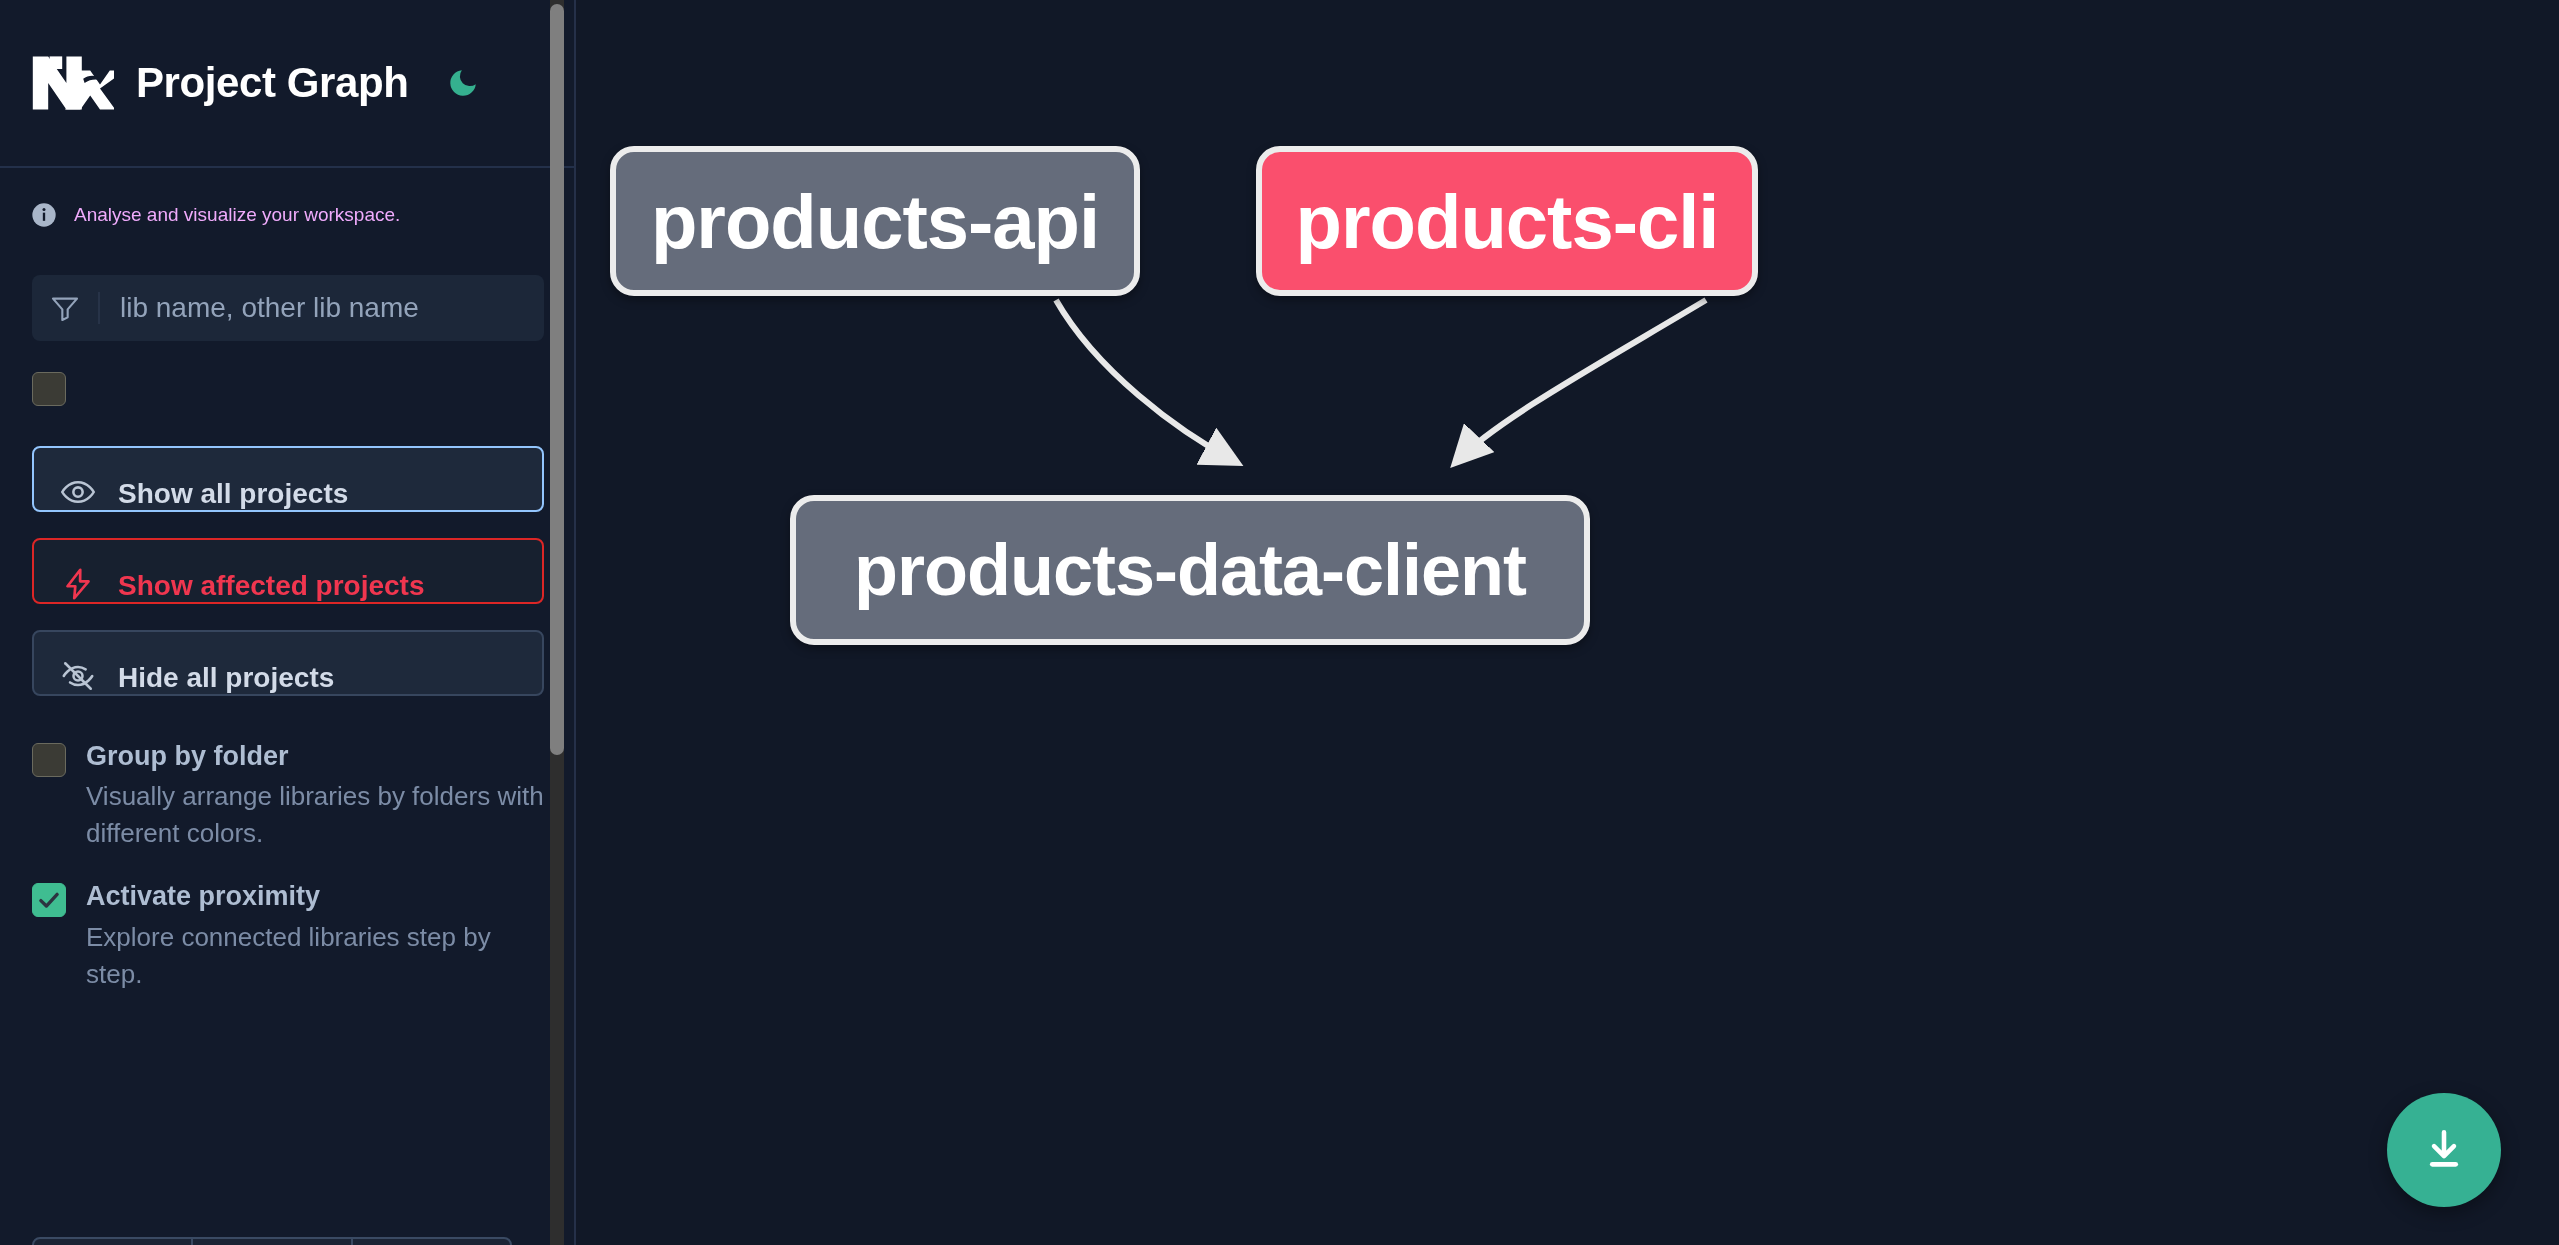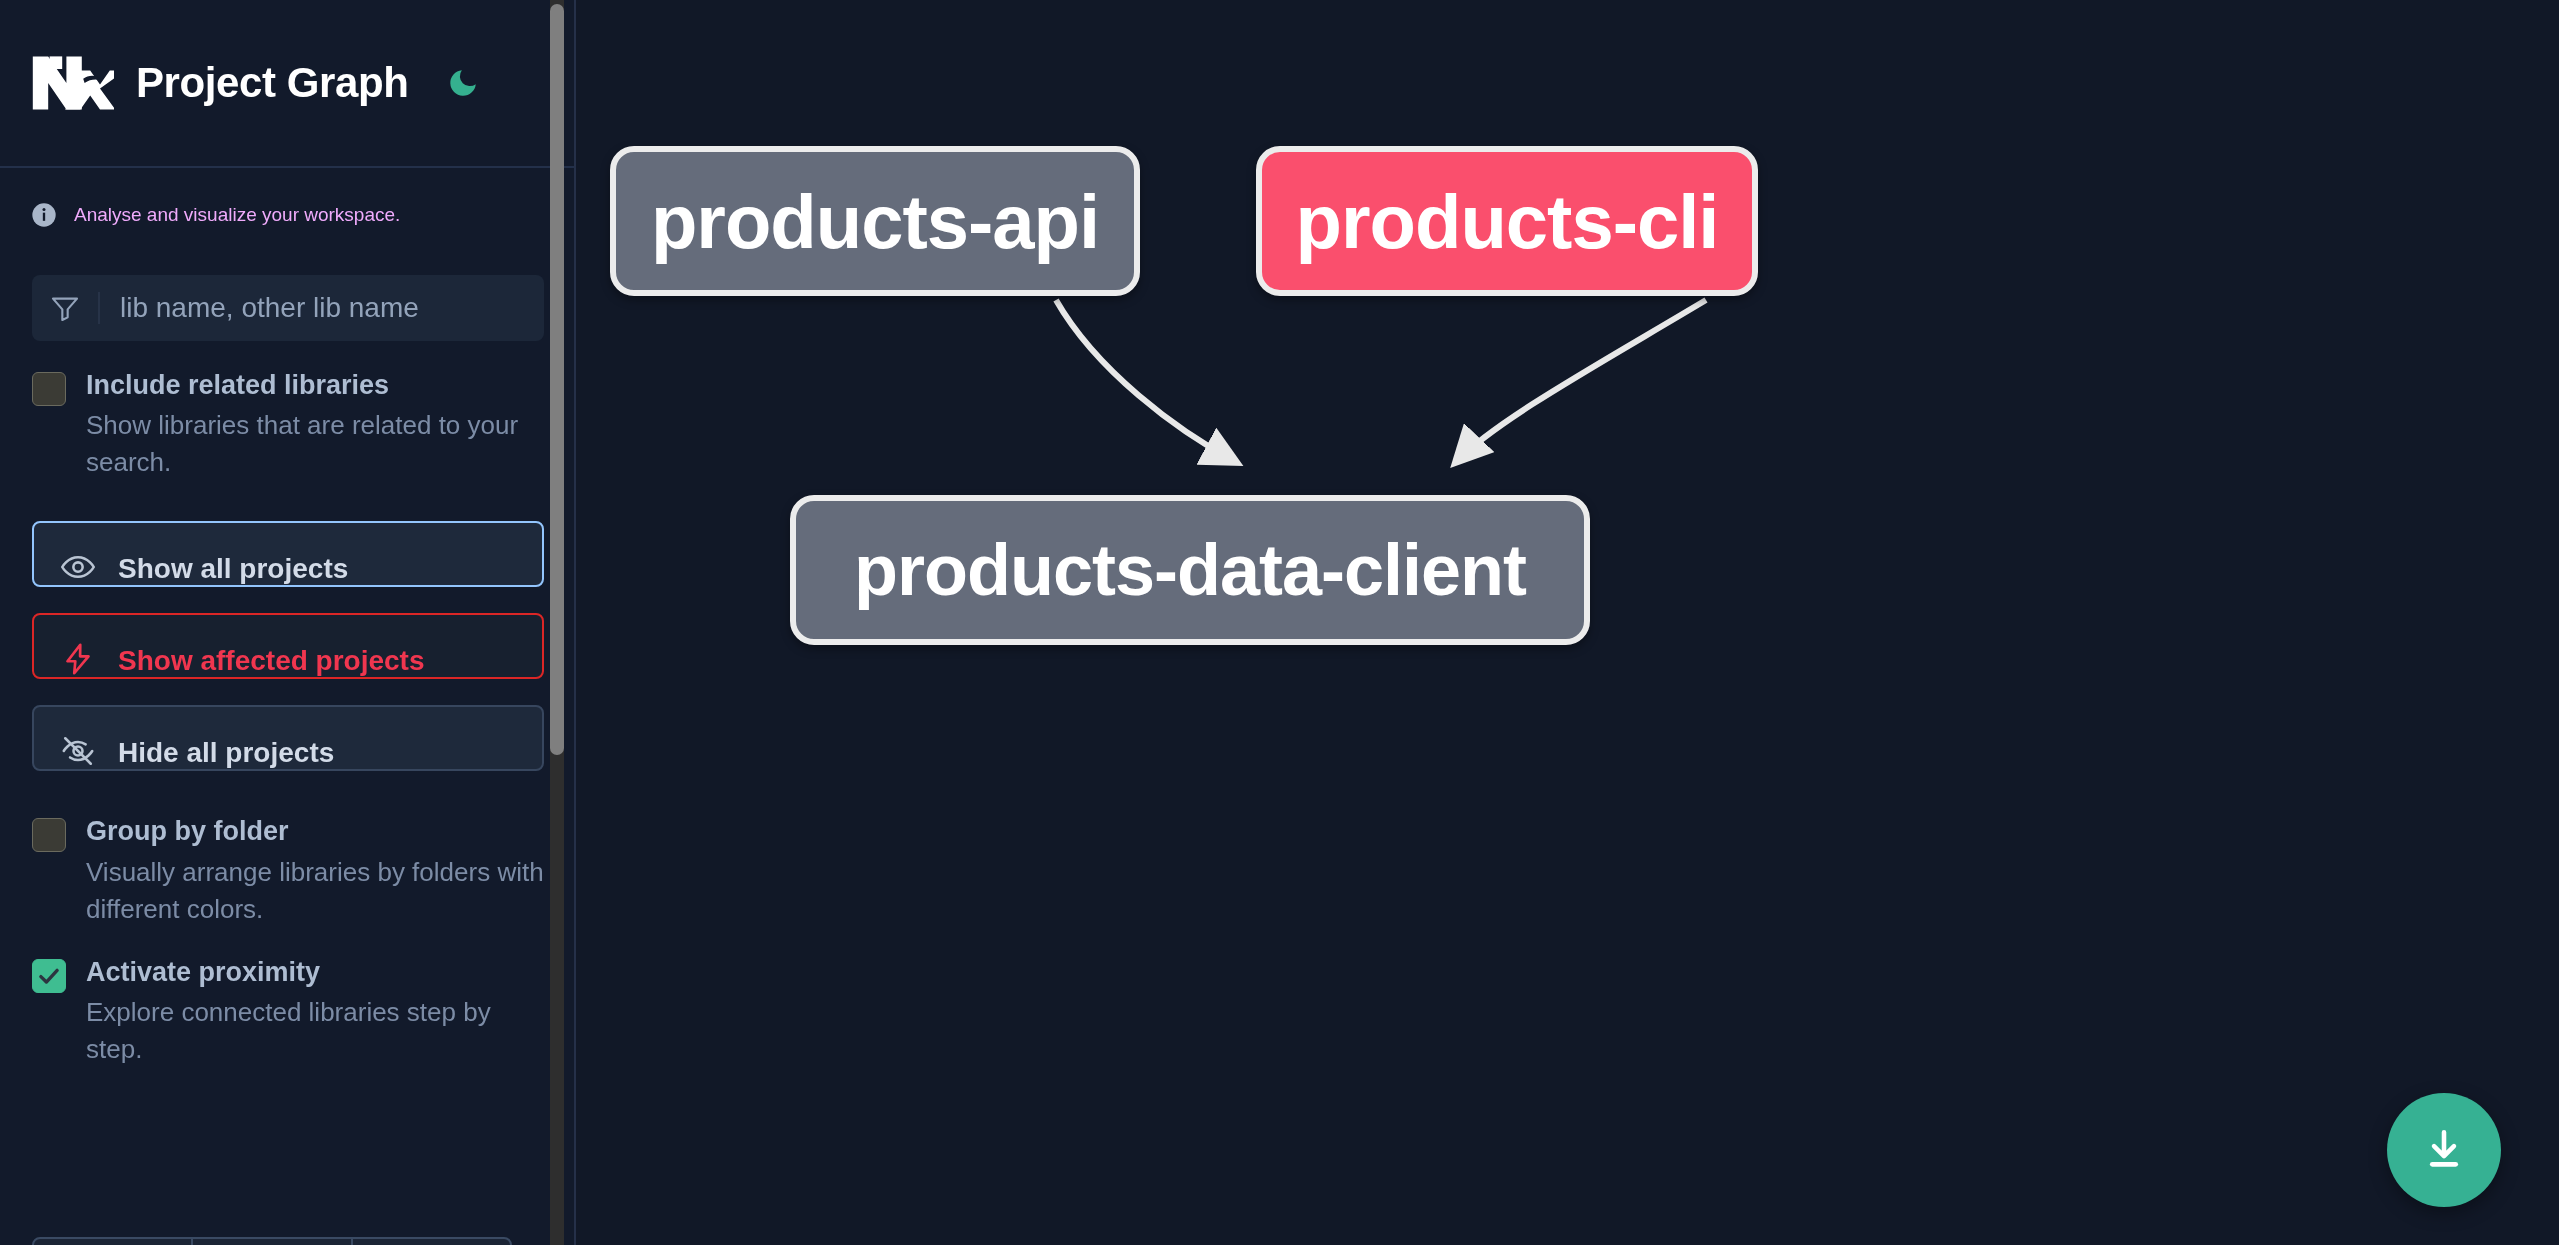--- a/index.html
+++ b/index.html
@@ -290,24 +290,20 @@
         <div class="search-icon-box">
           <svg width="32" height="32" viewBox="0 0 24 24">
             <path d="M3 5h18l-7 8v6l-4 2v-8z" fill="none" stroke="#93a3ba" stroke-width="1.6" stroke-linejoin="round"></path>
           </svg>
         </div>
         <input class="search-input" type="text" placeholder="lib name, other lib name" style="">
       </div>
 
       <div class="option">
         <div class="cb"></div>
-        <div class="option-body">
-          <div class="option-title">Include related libraries</div>
-          <div class="option-desc">Show libraries that are related to your search.</div>
-        </div>
       </div>
 
       <div class="actions">
 
         <div class="btn primary">
           <span class="bicon">
             <svg width="36" height="36" viewBox="0 0 24 24">
               <path d="M1.5 12S5 5.5 12 5.5 22.5 12 22.5 12 19 18.5 12 18.5 1.5 12 1.5 12z" fill="none" stroke="#b9c4d3" stroke-width="1.7"></path>
               <circle cx="12" cy="12" r="3.1" fill="none" stroke="#b9c4d3" stroke-width="1.7"></circle>
             </svg>

